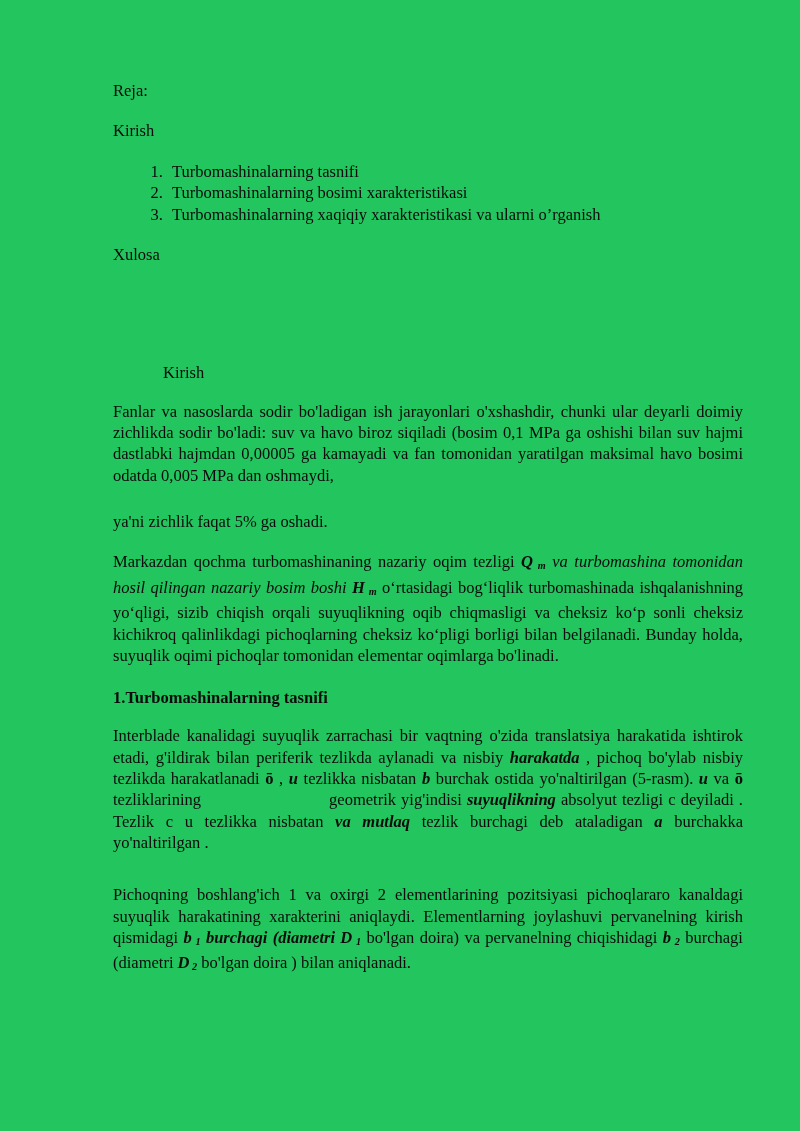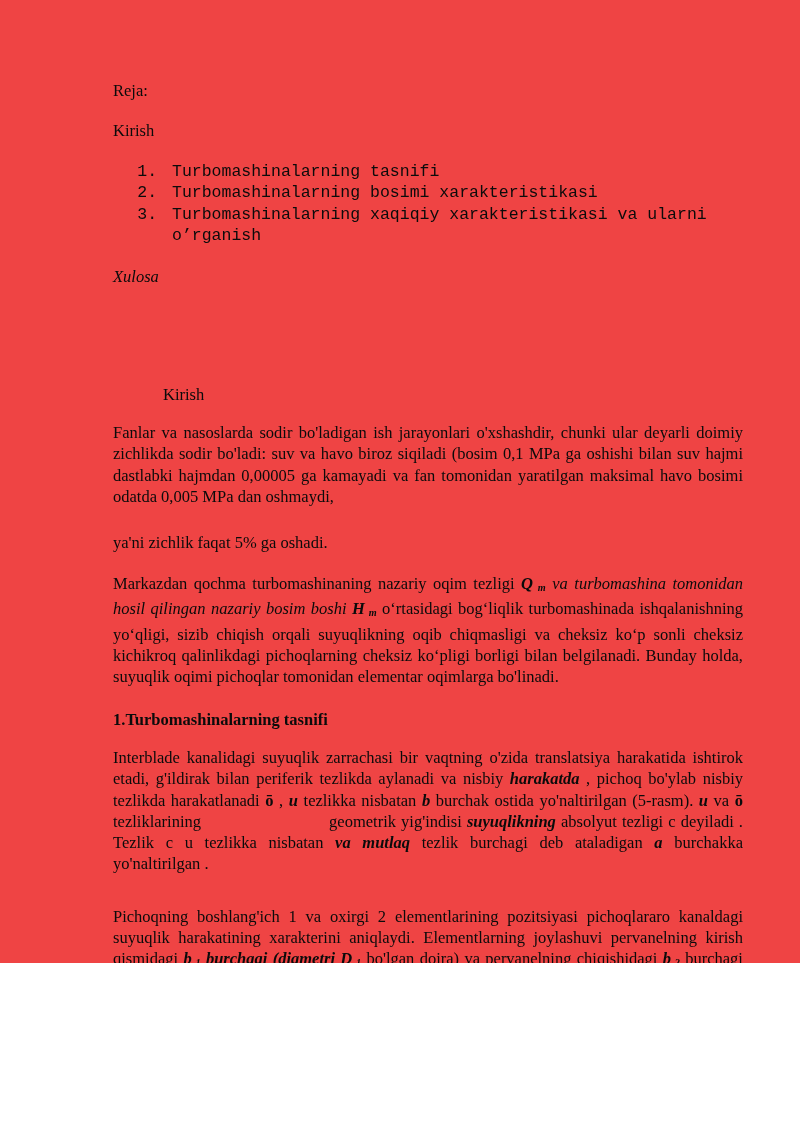--- a/index.html
+++ b/index.html
@@ -3,40 +3,39 @@
 <meta charset="utf-8">
 <style>
   html, body {
     margin: 0;
     padding: 0;
     background: #ffffff;
   }
   .page {
     position: relative;
     width: 800px;
-    height: 963px;
-    background: #ef4444;
+    height: 1131px;
+    background: #22c55e;
     color: #0b0b0b;
     font-family: "Liberation Serif", "DejaVu Serif", serif;
     overflow: hidden;
     box-sizing: border-box;
   }
   .content {
     padding: 80px 57px 0 113px;
     font-size: 16.5px;
     line-height: 21.3px;
   }
   .content p { margin: 0 0 19px 0; }
   .just { text-align: justify; }
-  .indent-sm { margin-left: 27px; font-style: italic; }
+  .indent-sm { margin-left: 27px; }
   .plan-list {
     margin: 0 0 19px 0;
     padding-left: 54px;
     list-style: decimal;
-    font-family: Liberation Mono, monospace;
   }
   .plan-list li {
     padding-left: 5px;
     line-height: 21.5px;
   }
   .section-heading {
     margin: 97px 0 17px 50px !important;
   }
   .center-heading {
     font-weight: bold;

